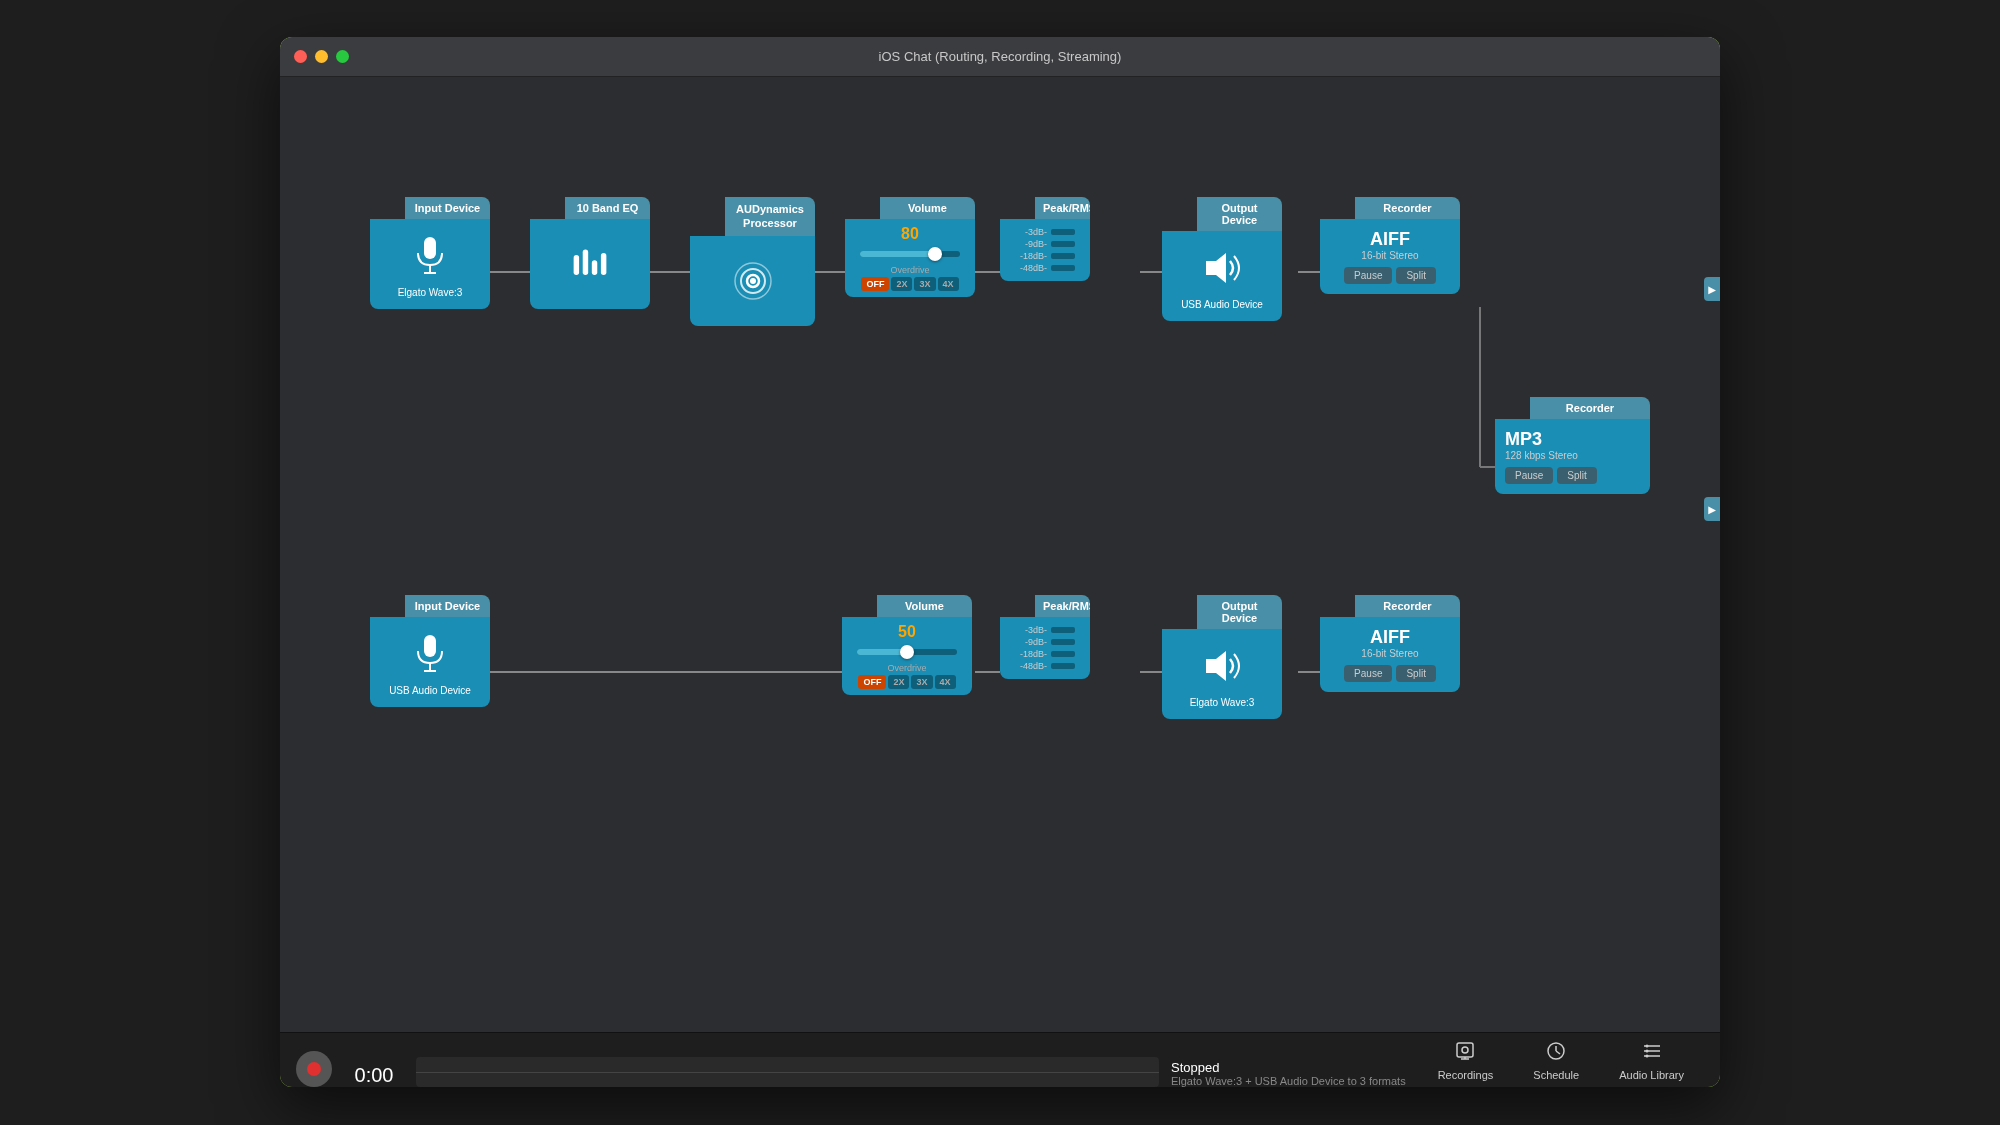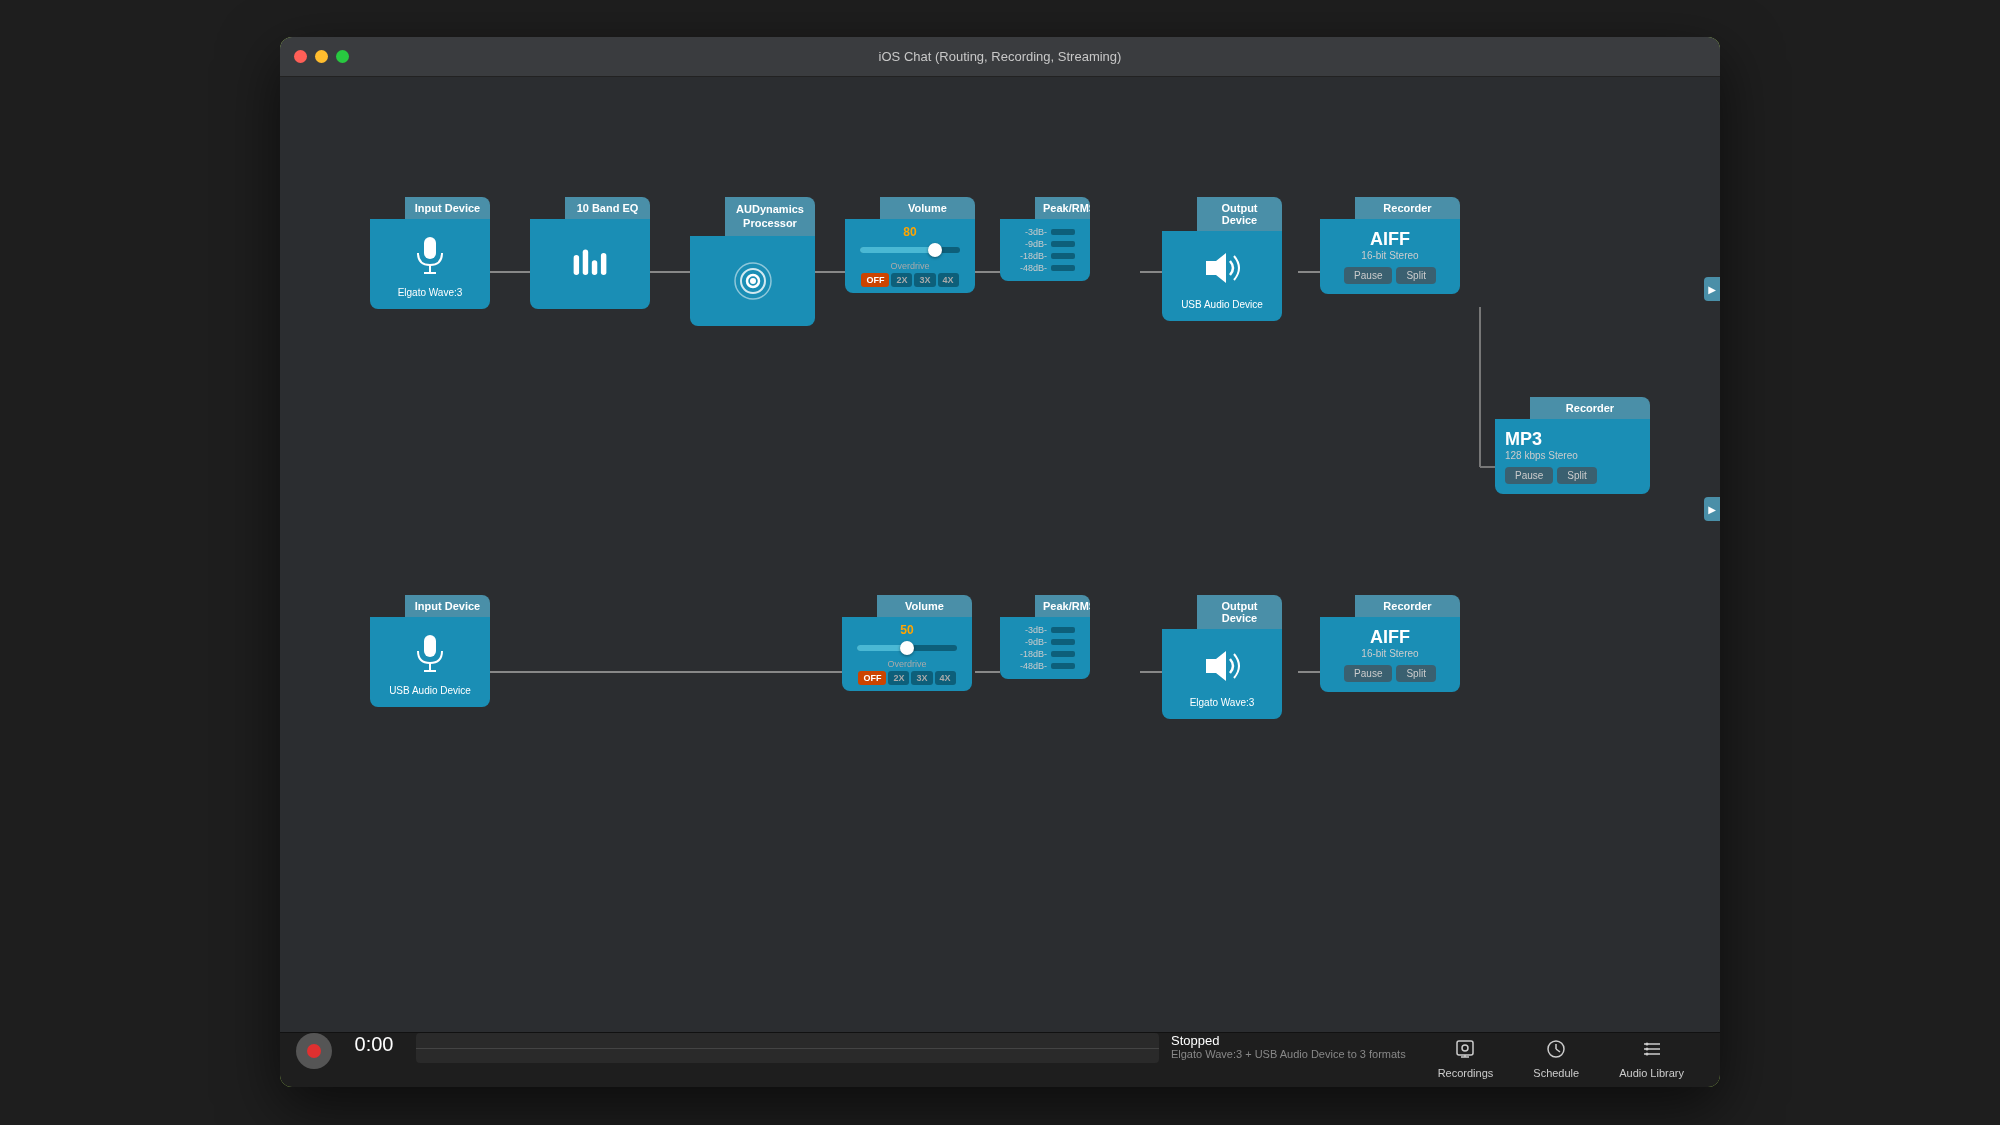--- a/index.html
+++ b/index.html
@@ -145,21 +145,21 @@
     }
 
     
     .volume-node .node-body {
       padding: 6px 10px;
       min-width: 110px;
     }
 
     .volume-value {
       color: #ffa500;
-      font-size: 12px;
+      font-size: 16px;
       font-weight: 600;
       margin-bottom: 4px;
       text-align: center;
     }
 
     .slider-track {
       width: 90px;
       height: 6px;
       background: #0d5f7a;
       border-radius: 3px;
@@ -286,21 +286,21 @@
 
     
     .statusbar {
       position: absolute;
       bottom: 0;
       left: 0;
       right: 0;
       height: 55px;
       background: #1e1e1e;
       display: flex;
-      align-items: flex-start;
+      align-items: flex-end;
       padding: 0 16px;
       gap: 12px;
       border-top: 1px solid #111;
     }
 
     .record-btn {
       width: 36px;
       height: 36px;
       border-radius: 50%;
       background: #555;

